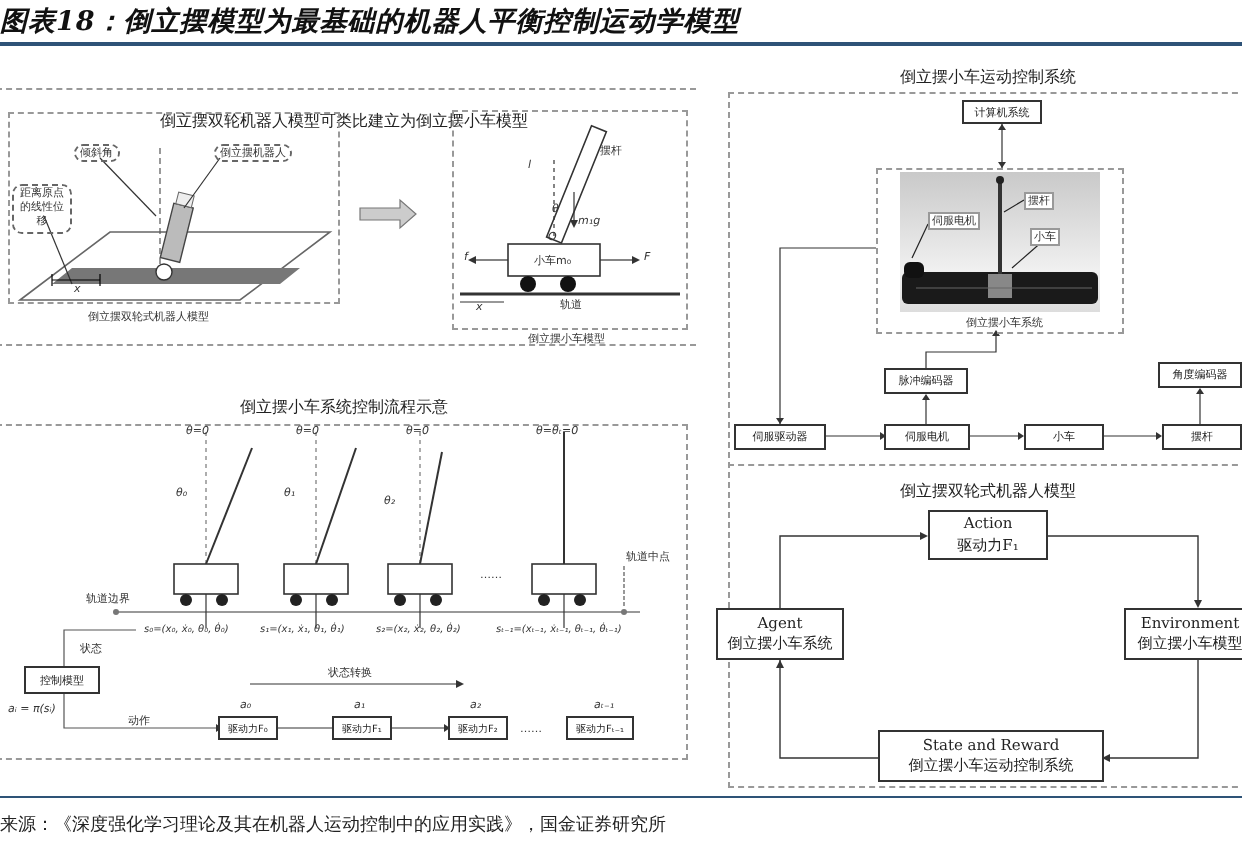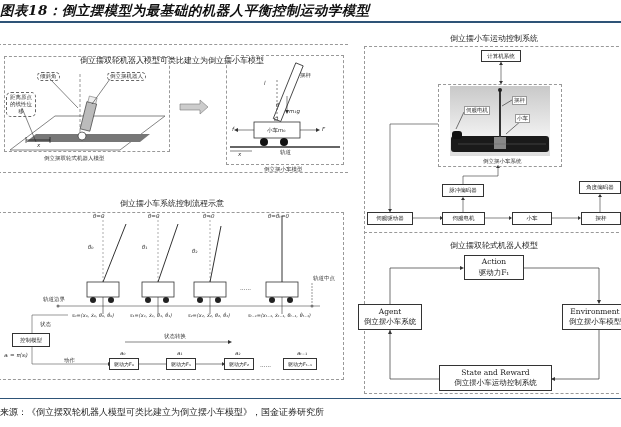--- a/index.html
+++ b/index.html
@@ -236,13 +236,13 @@
 <div class="abs rlbox" style="left:562px;top:304px;width:66px;height:26px;">
   <span>Environment</span>
   <span>倒立摆小车模型</span>
 </div>
 <div class="abs rlbox" style="left:439px;top:365px;width:113px;height:26px;">
   <span>State and Reward</span>
   <span>倒立摆小车运动控制系统</span>
 </div>
 
 <div class="abs rule-bottom"></div>
-<div class="abs source">来源：《倒立摆双轮机器人模型可类比建立为倒立摆小车模型》，国金证券研究所</div>
+<div class="abs source">来源：《深度强化学习理论及其在机器人运动控制中的应用实践》，国金证券研究所</div>
 
 </body></html>

